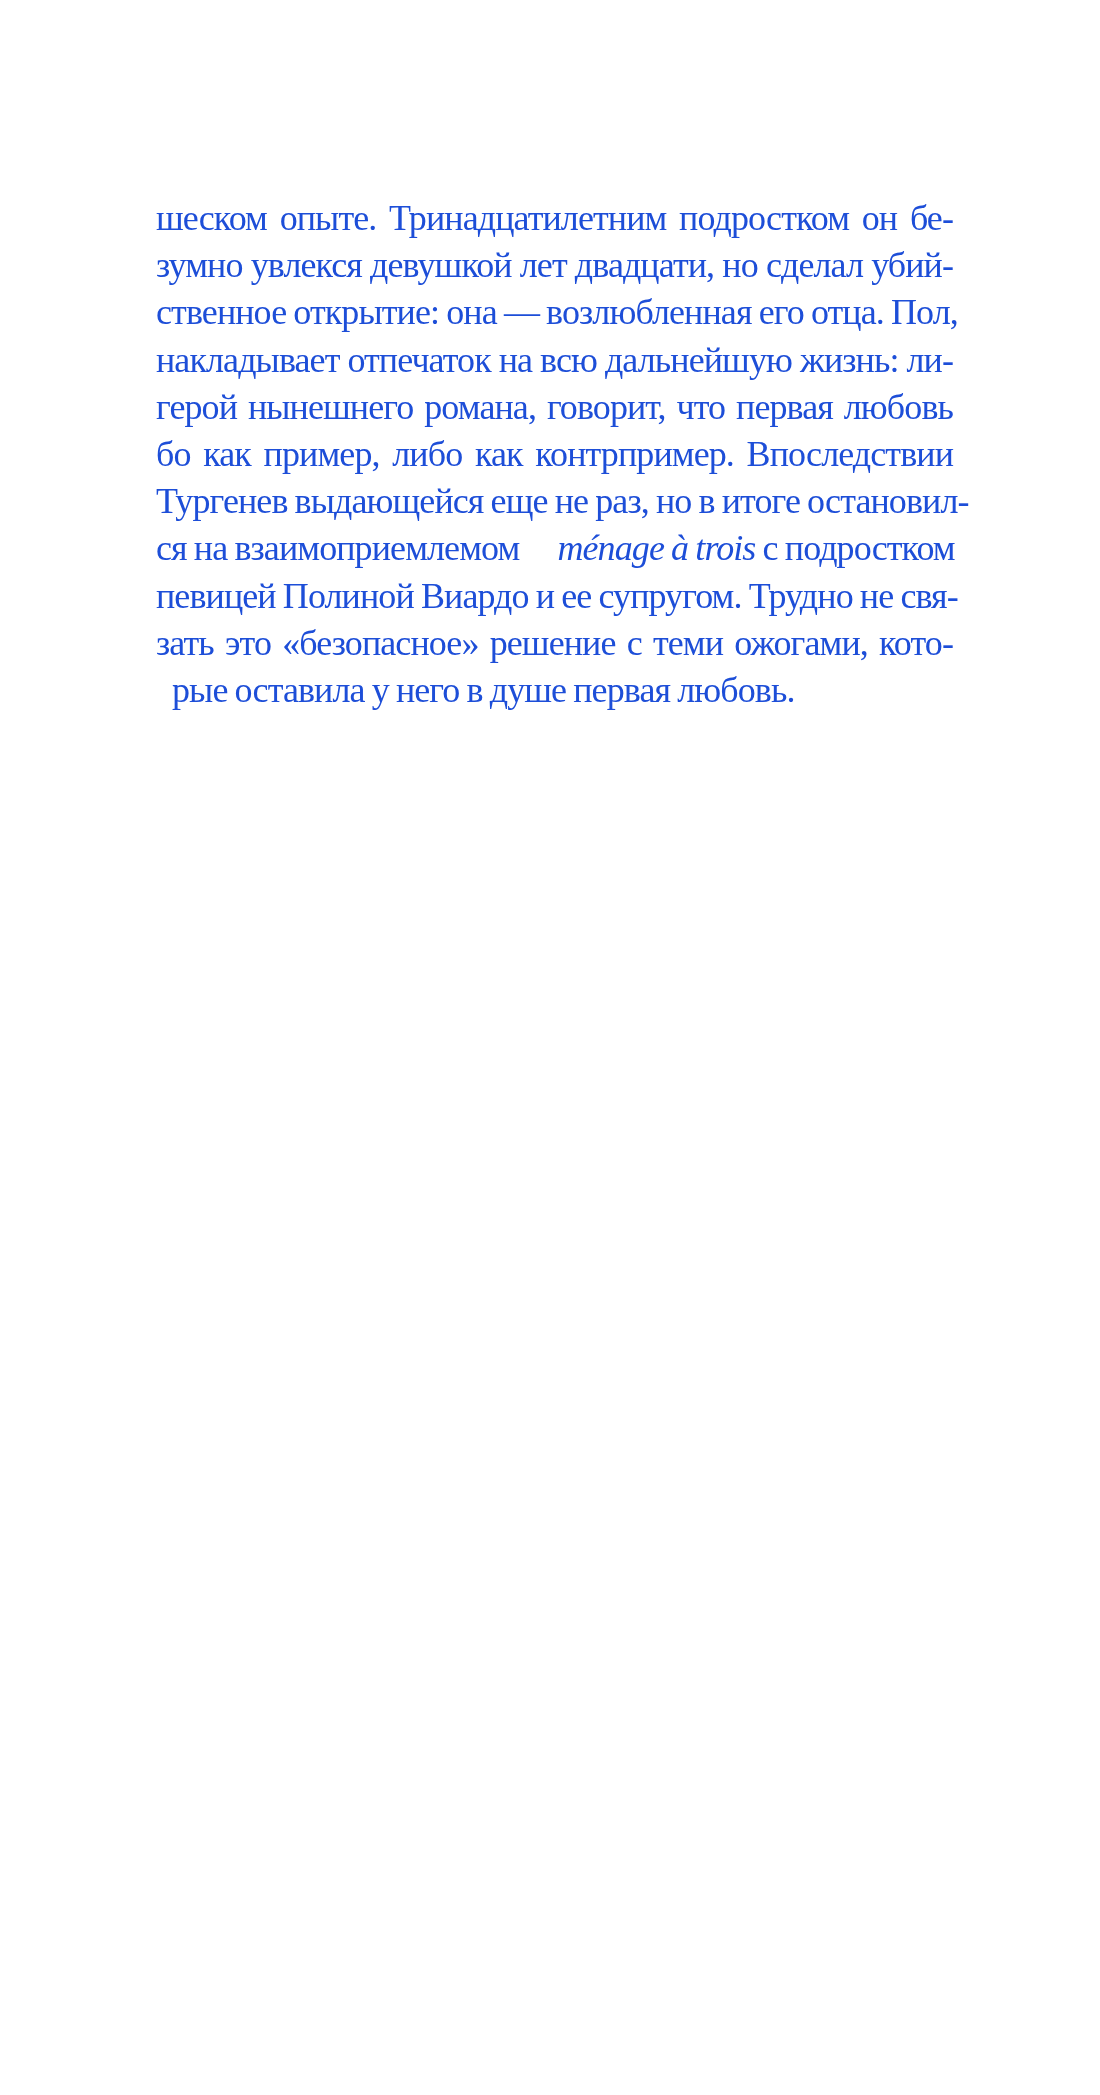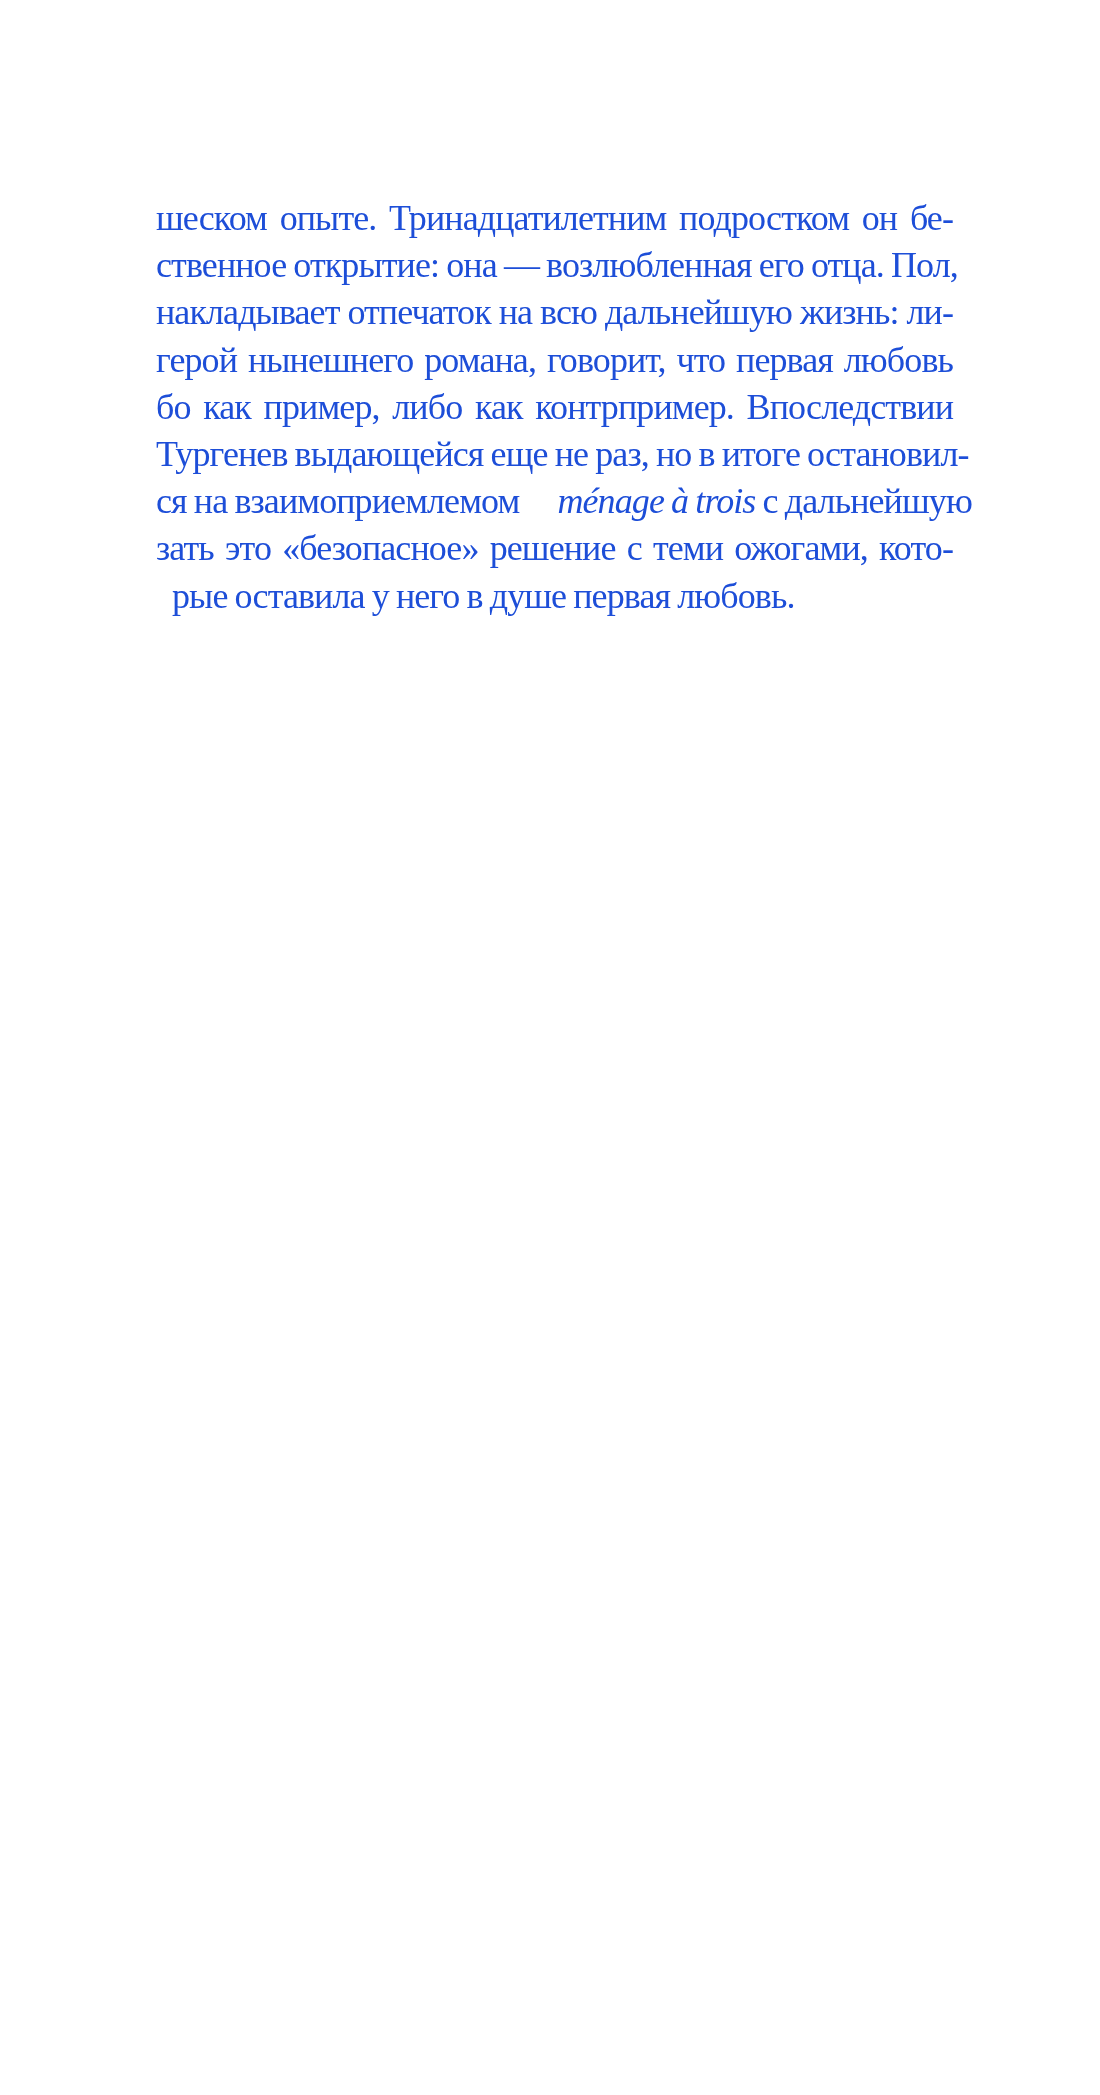--- a/index.html
+++ b/index.html
@@ -50,22 +50,24 @@
       letter-spacing: -0.6px;
       padding-right: 6px;
     }
   </style>
 </head>
 <body>
 
 <div class="page">
   <div class="paragraph">
     <span class="line">шеском опыте. Тринадцатилетним подростком он бе-</span>
+    <span class="line">зумно увлекся девушкой лет двадцати, но сделал убий-</span>
     <span class="line">ственное открытие: она — возлюбленная его отца. Пол,</span>
     <span class="line">накладывает отпечаток на всю дальнейшую жизнь: ли-</span>
     <span class="line">герой нынешнего романа, говорит, что первая любовь</span>
     <span class="line">бо как пример, либо как контрпример. Впоследствии</span>
     <span class="line">Тургенев выдающейся еще не раз, но в итоге остановил-</span>
-    <span class="line"><span>ся на взаимоприемлемом </span><em>ménage à trois</em><span> с дальнейшую</span></span>
+    <span class="line"><span>ся на взаимоприемлемом </span><em>ménage à trois</em><span> с подростком</span></span>
+    <span class="line">певицей Полиной Виардо и ее супругом. Трудно не свя-</span>
     <span class="line">зать это «безопасное» решение с теми ожогами, кото-</span>
     <span class="line last">рые оставила у него в душе первая любовь.</span>
   </div>
 </div>
 
 </body></html>

